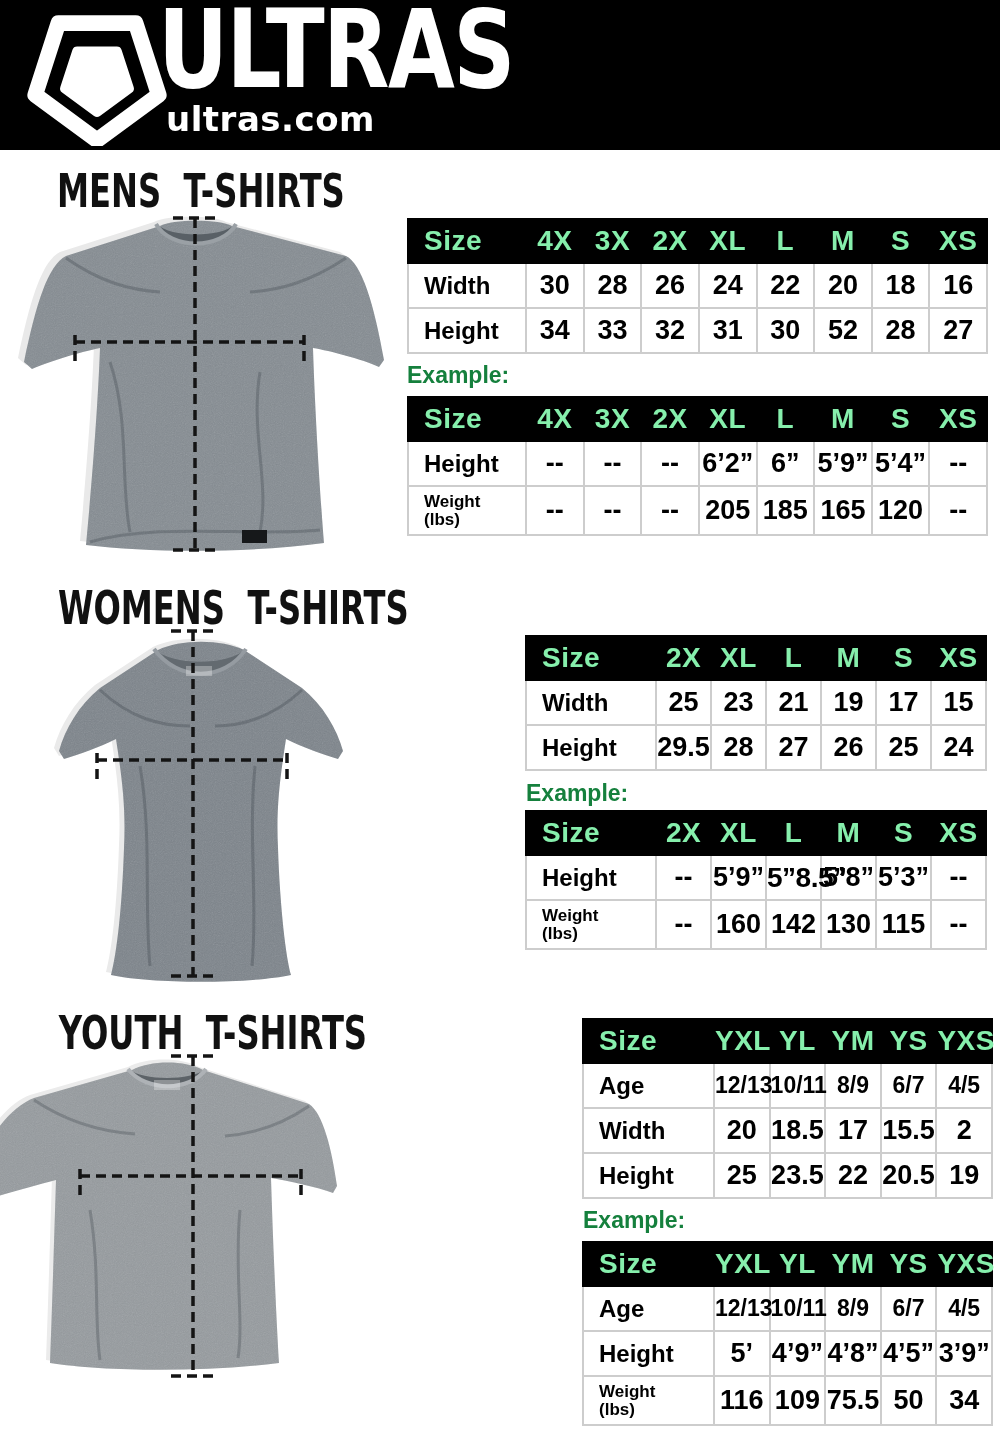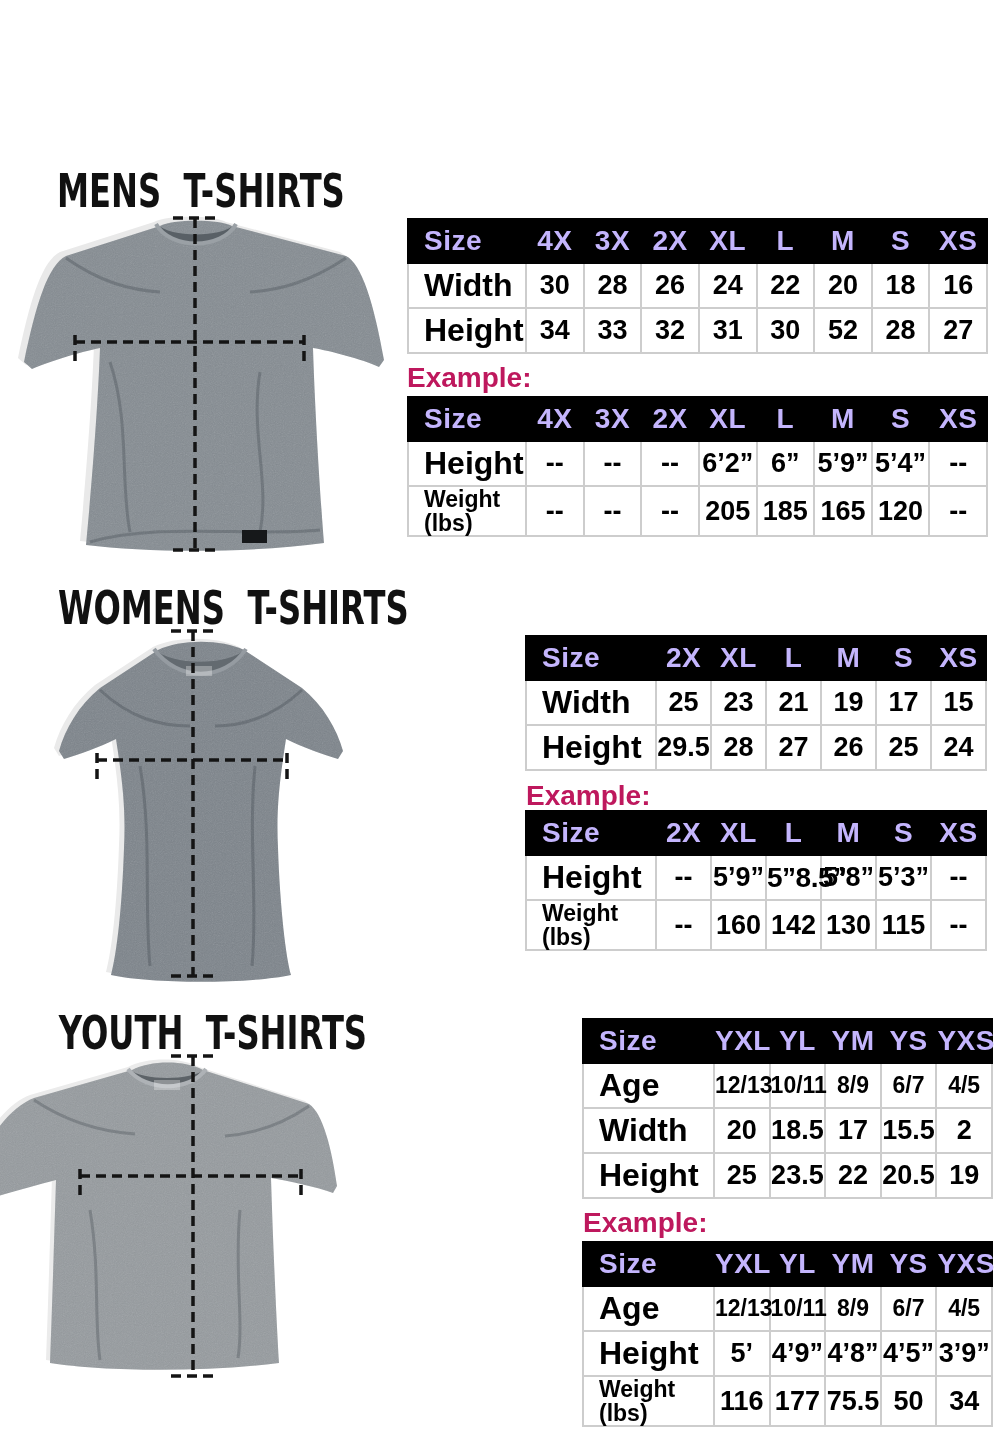--- a/index.html
+++ b/index.html
@@ -49,48 +49,56 @@
   #wom-t2  {left:525px;top:810px; width:462px;}
   #yth-t1  {left:582px;top:1018px;width:411px;}
   #yth-t2  {left:582px;top:1241px;width:411px;}
 
   table{border-collapse:collapse;width:100%;table-layout:fixed;}
   th,td{
     font-weight:bold;color:#000;background:#fff;text-align:center;
     border:2px solid var(--grid);height:43px;font-size:27px;padding:0;
   }
   thead th{
-    background:var(--hdr);color:#c4b5fd;border:2px solid var(--hdr);
+    background:var(--hdr);color:#86efac;border:2px solid var(--hdr);
     height:42px;font-size:28px;letter-spacing:0.5px;
   }
   th.first,td.first{text-align:left;padding-left:15px;}
   #mens-t1 th.first,#mens-t2 th.first{width:101px;}
   #wom-t1 th.first,#wom-t2 th.first{width:113px;}
   #yth-t1 th.first,#yth-t2 th.first{width:114px;}
-  .rowlabel{font-size:32px;}
-  .multiline{white-space:pre-line;font-size:23px;line-height:1.05;height:47px;margin-left:14px;}
+  .rowlabel{font-size:24px;}
+  .multiline{white-space:pre-line;font-size:17px;line-height:1.05;height:47px;margin-left:14px;}
   td.mid{font-size:23px;}
   td.small{font-size:28px;letter-spacing:-0.5px;}
 
   .example{
-    position:absolute;font-weight:bold;font-size:28px;color:#be185d;
+    position:absolute;font-weight:bold;font-size:23px;color:#15803d;
     font-family:"Liberation Sans",sans-serif;
   }
   #mens-ex{left:407px;top:362px;}
   #wom-ex {left:526px;top:780px;}
   #yth-ex {left:583px;top:1207px;}
 
   .dash{stroke:#141414;stroke-width:3.5;stroke-dasharray:10 6;fill:none;}
   .fold{fill:none;stroke:rgba(40,48,54,0.25);stroke-width:3;}
 </style>
 </head>
 <body style="--grid: #cdcdcd; --hdr: #000000;">
 
 <div class="page">
 
+  <header class="site-header">
+    <svg class="logo" viewBox="0 0 100 100">
+      <polygon points="50,96 6.5,64 22.8,13.5 77.2,13.5 93.5,64" fill="none" stroke="#ffffff" stroke-width="11" stroke-linejoin="round"></polygon>
+      <polygon points="50,76 27.5,59.5 36,33.5 64,33.5 72.5,59.5" fill="#ffffff" stroke="#ffffff" stroke-width="7" stroke-linejoin="round"></polygon>
+    </svg>
+    <div class="brand">ULTRAS</div>
+    <div class="site-url">ultras.com</div>
+  </header>
 
   <h2 class="sec-title" id="mens-title">MENS T-SHIRTS</h2>
 
   <svg class="shirt" id="mens-shirt" viewBox="0 0 390 355">
     <defs>
       <filter id="hM">
           <feTurbulence type="fractalNoise" baseFrequency="0.9" numOctaves="2" stitchTiles="stitch"></feTurbulence>
           <feColorMatrix type="saturate" values="0"></feColorMatrix>
         </filter>
       <clipPath id="cpM">
@@ -414,21 +422,21 @@
             <td>5’</td>
             <td>4’9”</td>
             <td>4’8”</td>
             <td>4’5”</td>
             <td>3’9”</td>
           </tr>
           <tr>
             <th class="first rowlabel multiline">Weight
 (lbs)</th>
             <td>116</td>
-            <td>177</td>
+            <td>109</td>
             <td>75.5</td>
             <td>50</td>
             <td>34</td>
           </tr>
         </tbody>
       </table>
     </div>
 
 </div>
 

